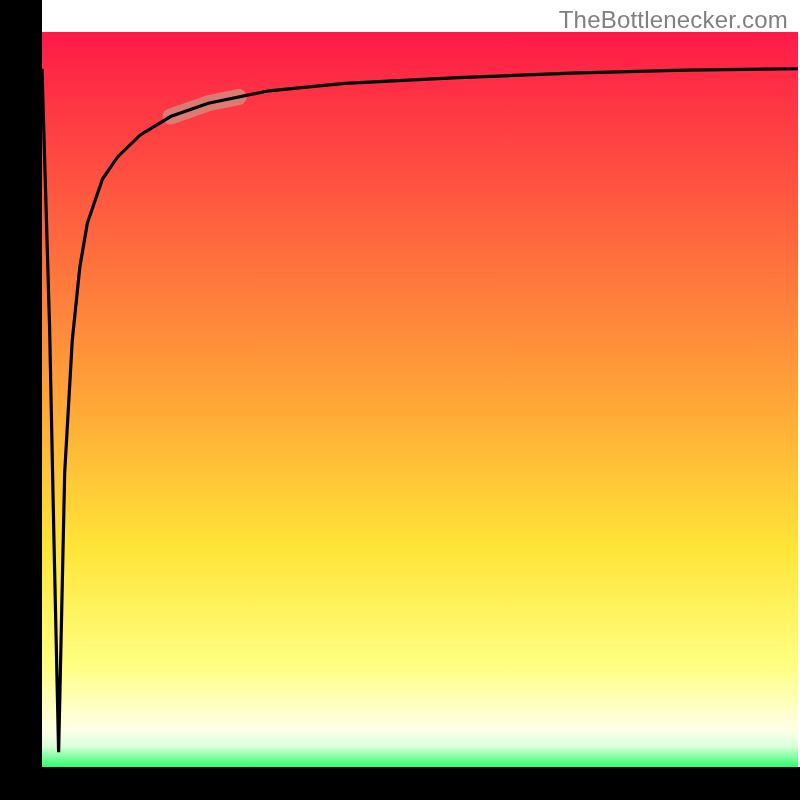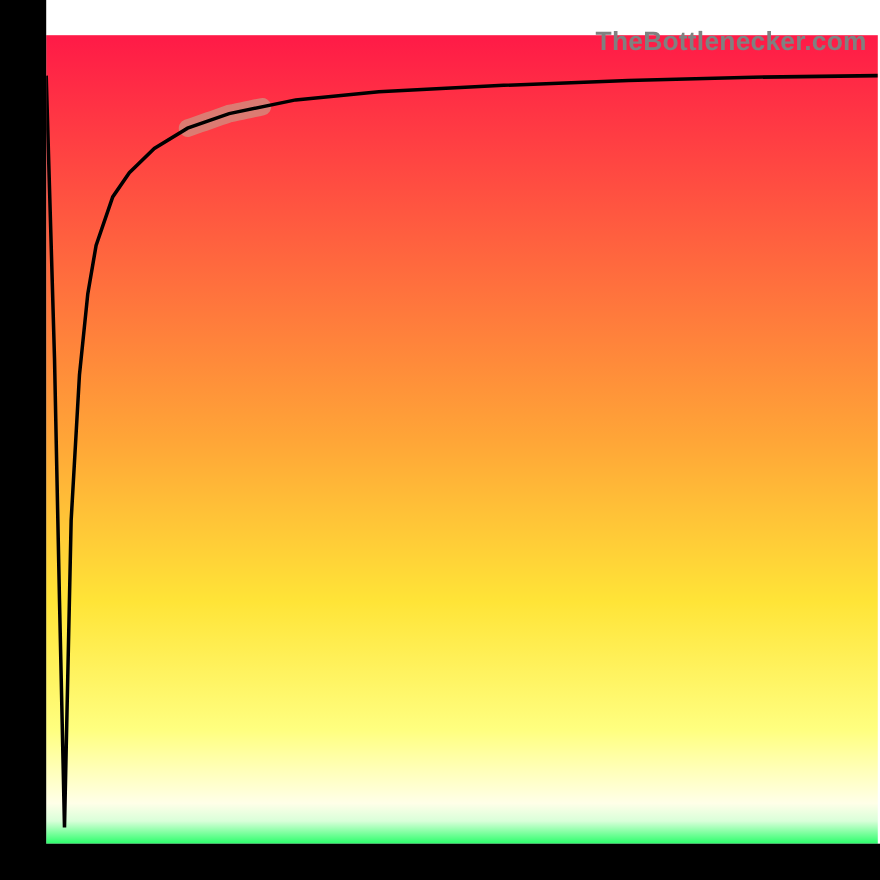--- a/index.html
+++ b/index.html
@@ -11,25 +11,25 @@
     background: #fff;
     font-family: Arial, Helvetica, sans-serif;
   }
   .stage {
     position: relative;
     width: 800px;
     height: 800px;
   }
   .watermark {
     position: absolute;
-    top: 24px;
+    top: 6px;
     right: 12px;
     color: #808080;
     font-size: 24px;
-    font-weight: 700;
+    font-weight: 400;
     letter-spacing: 0.2px;
     z-index: 5;
   }
   svg.plot {
     position: absolute;
     top: 0;
     left: 0;
   }
 </style>
 </head>

